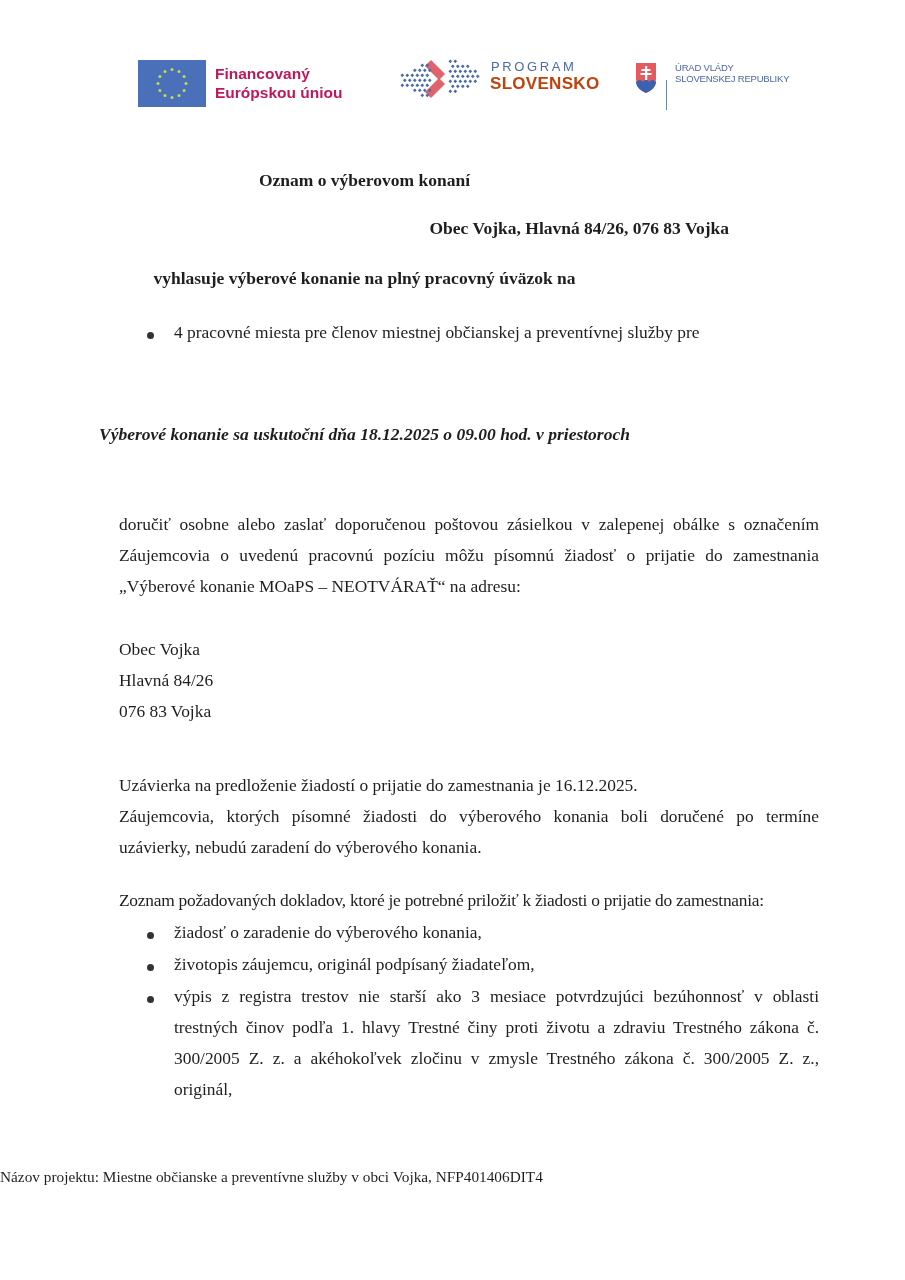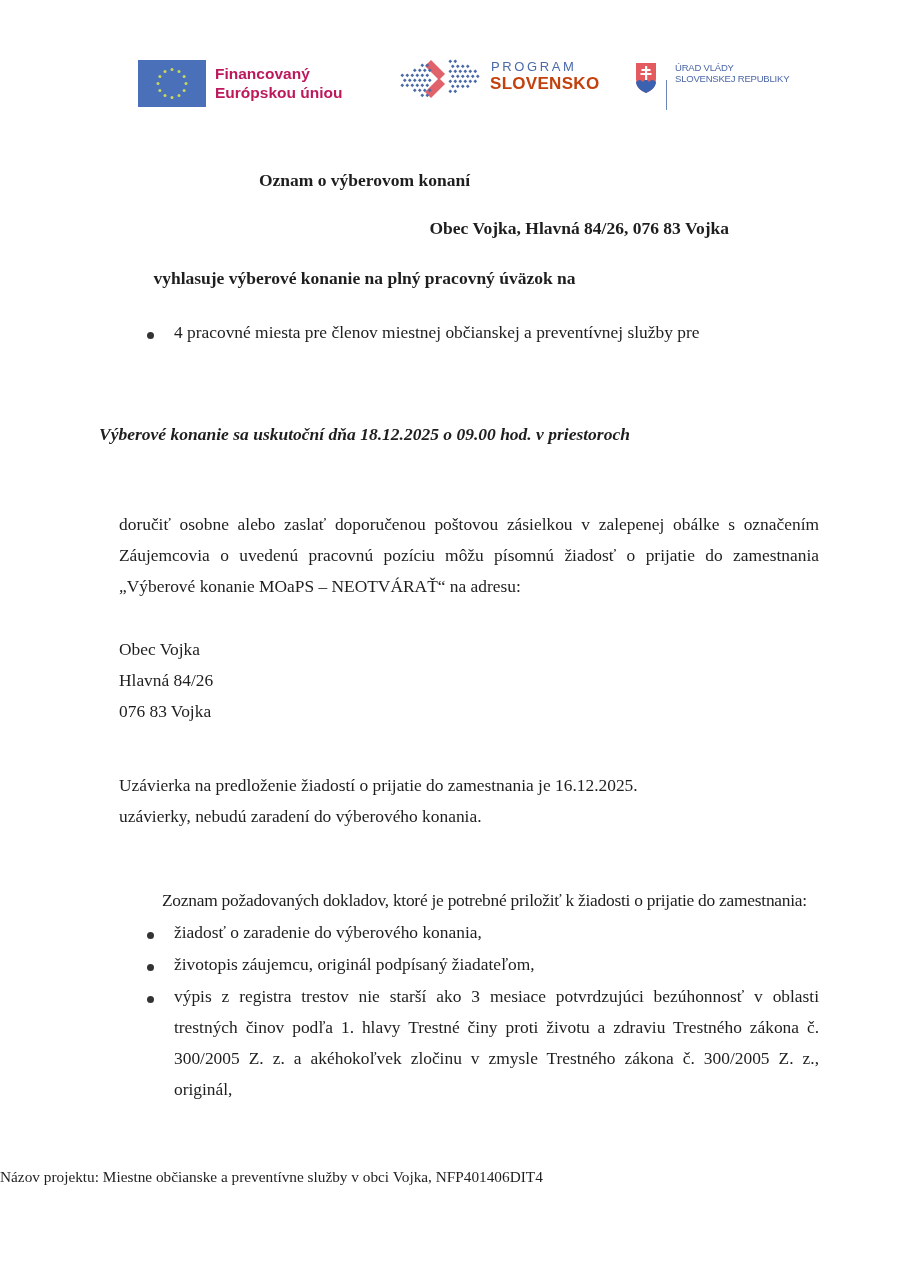--- a/index.html
+++ b/index.html
@@ -156,24 +156,25 @@
 </div>
 
 <div class="abs para" style="top:634px;">
   <span class="line">Obec Vojka</span>
   <span class="line">Hlavná 84/26</span>
   <span class="line">076 83 Vojka</span>
 </div>
 
 <div class="abs para" style="top:759px;margin-top:11px;">
   <span class="line">Uzávierka na predloženie žiadostí o prijatie do zamestnania je 16.12.2025.</span>
+  <span class="justify-line">Záujemcovia, ktorých písomné žiadosti do výberového konania boli doručené po termíne</span>
   <span class="line">uzávierky, nebudú zaradení do výberového konania.</span>
 </div>
 
-<div class="abs para" style="top:885px; letter-spacing:-0.25px;margin-left:43px;">
+<div class="abs para" style="top:885px; letter-spacing:-0.25px;">
   <span class="line">Zoznam požadovaných dokladov, ktoré je potrebné priložiť k žiadosti o prijatie do zamestnania:</span>
 </div>
 
 <div class="bdot" style="left:147px; top:932px;"></div>
 <div class="abs para" style="left:174px; top:917px; width:640px;">
   <span class="line">žiadosť o zaradenie do výberového konania,</span>
 </div>
 
 <div class="bdot" style="left:147px; top:964px;"></div>
 <div class="abs para" style="left:174px; top:949px; width:640px;">

